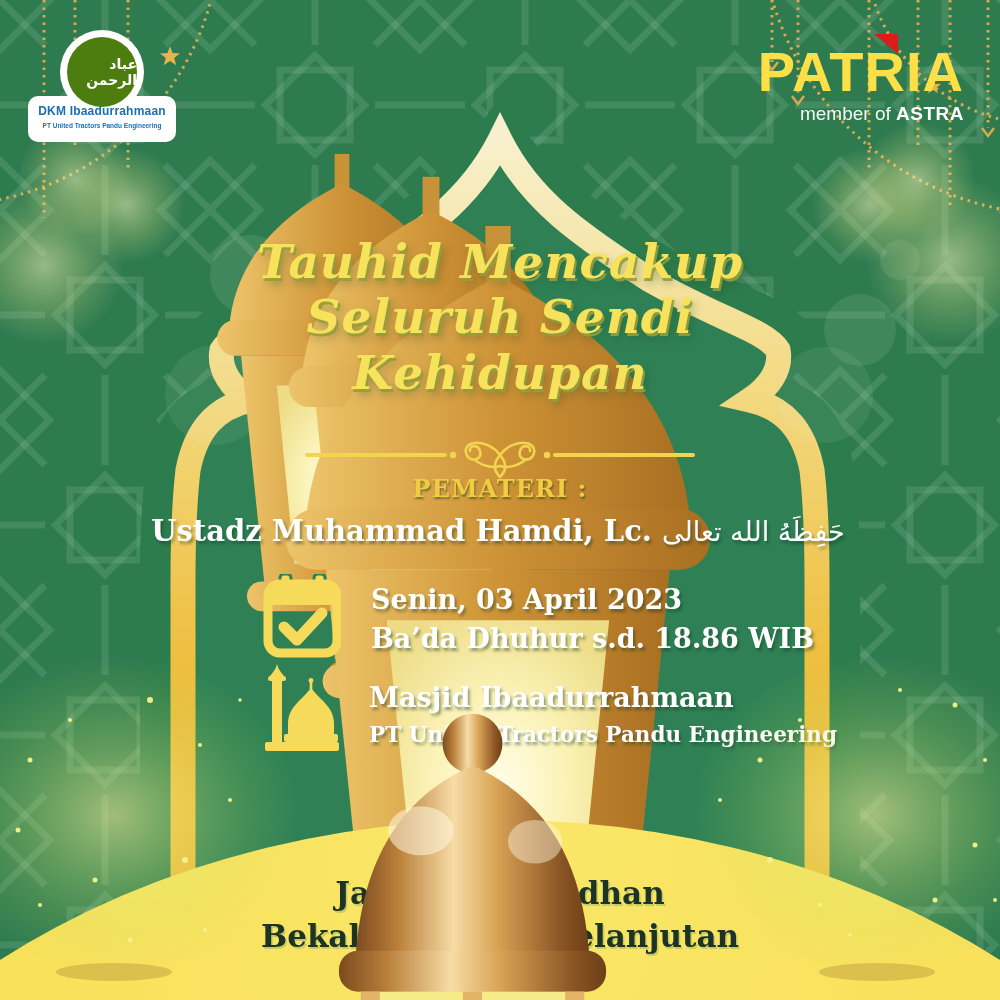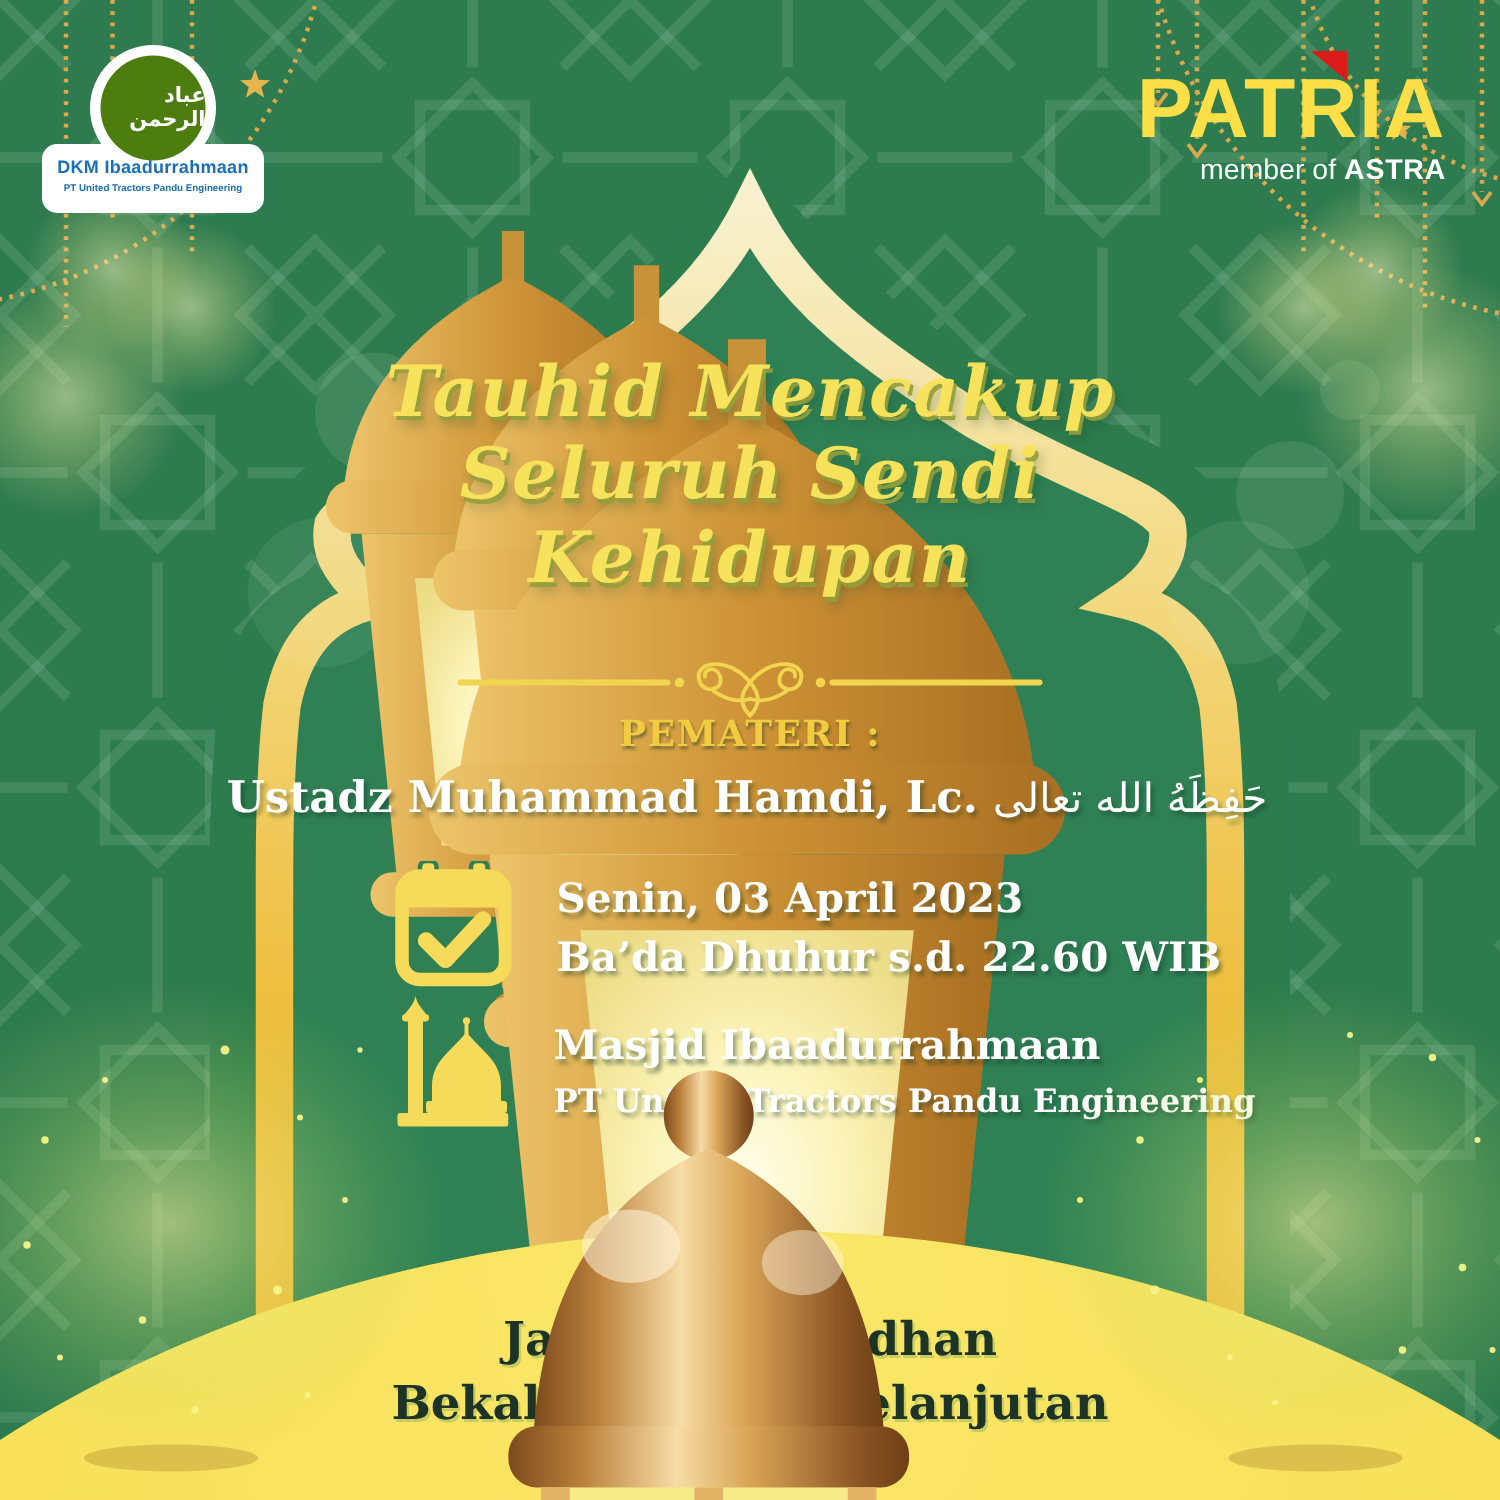--- a/index.html
+++ b/index.html
@@ -242,21 +242,21 @@
   <div class="info-row row-date">
     <svg width="78" height="84" viewBox="0 0 78 84">
       <rect x="17" y="0" width="11" height="18" rx="4" fill="#F6DB5A" stroke="#2F8155" stroke-width="3"></rect>
       <rect x="51" y="0" width="11" height="18" rx="4" fill="#F6DB5A" stroke="#2F8155" stroke-width="3"></rect>
       <rect x="5" y="10" width="69" height="69" rx="12" fill="none" stroke="#F6DB5A" stroke-width="9"></rect>
       <path d="M5 22 Q5 10 17 10 L62 10 Q74 10 74 22 L74 31 L5 31 Z" fill="#F6DB5A"></path>
       <path d="M21 53 L34 66 L59 39" fill="none" stroke="#F6DB5A" stroke-width="11" stroke-linecap="round" stroke-linejoin="round"></path>
     </svg>
     <div class="info-text">
       <div class="l1">Senin, 03 April 2023</div>
-      <div class="l2">Ba’da Dhuhur s.d. 22.60 WIB</div>
+      <div class="l2">Ba’da Dhuhur s.d. 18.86 WIB</div>
     </div>
   </div>
 
   <div class="info-row row-venue">
     <svg width="76" height="88" viewBox="0 0 76 88">
       <g fill="#F6DB5A">
         <rect x="9" y="16" width="10" height="66"></rect>
         <rect x="5" y="12" width="18" height="5" rx="2.5"></rect>
         <path d="M14 0 C13 5 10 8 7 12 L21 12 C18 8 15 5 14 0 Z"></path>
         <rect x="46.7" y="18" width="2.6" height="10"></rect>

